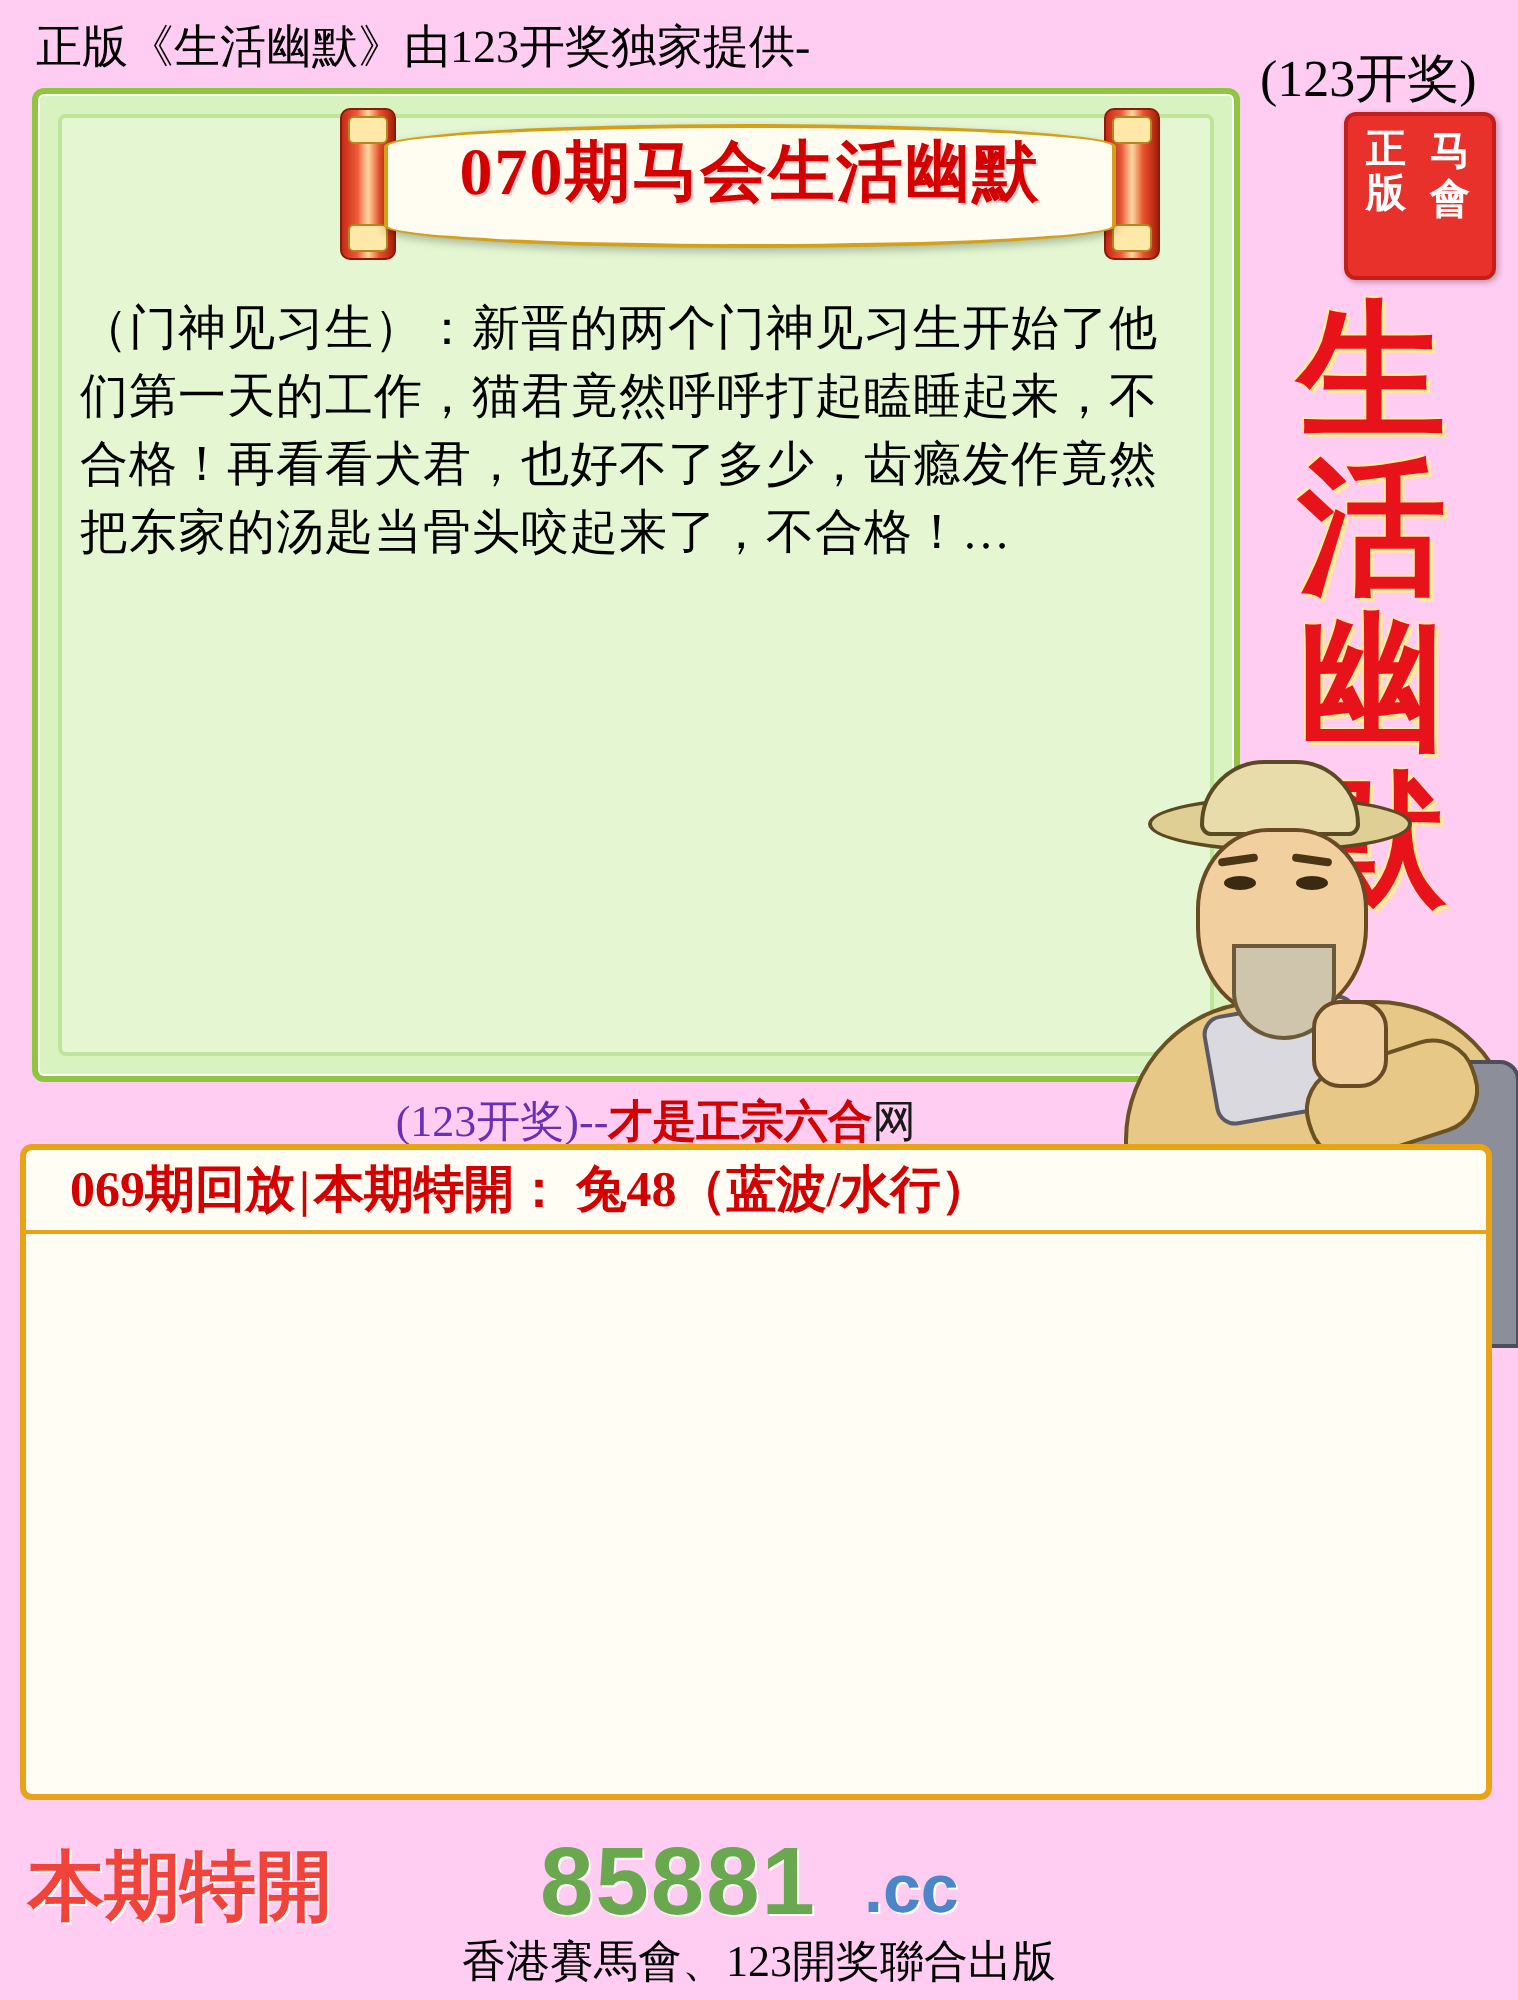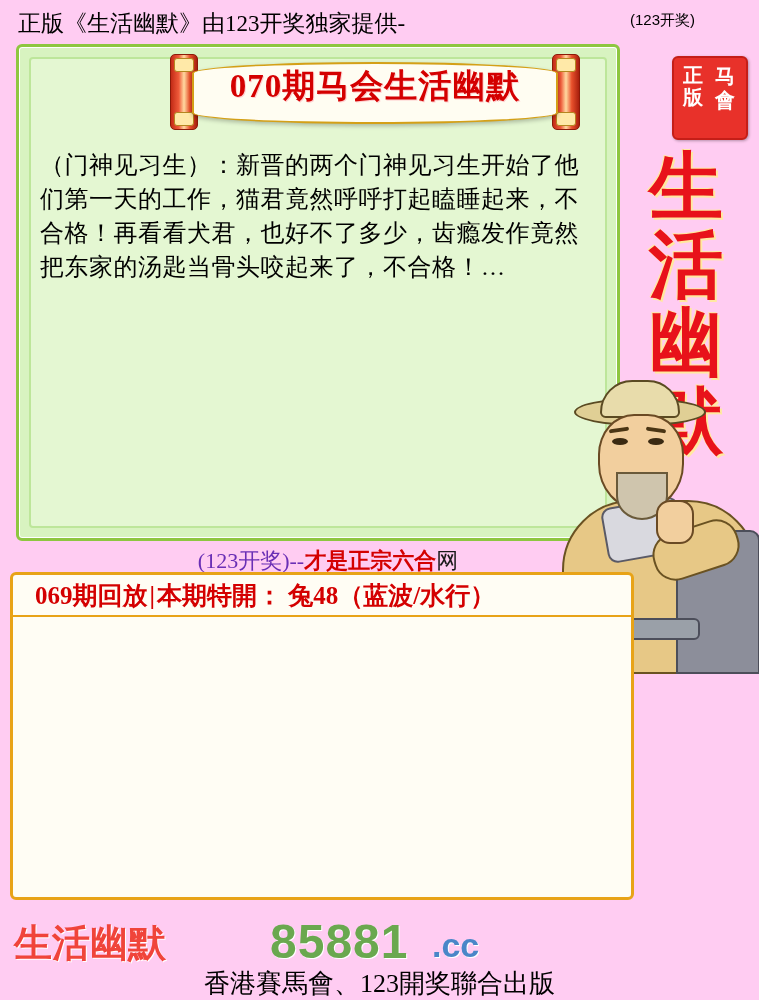--- a/index.html
+++ b/index.html
@@ -29,25 +29,25 @@
     left: 18px;
     top: 8px;
     font-size: 23px;
     color: #000000;
     white-space: nowrap;
     font-family: "Liberation Serif", serif;
   }
   .top-right {
     position: absolute;
     left: 630px;
-    top: 11px;
-    font-size: 15px;
+    top: 22px;
+    font-size: 26px;
     color: #000000;
     white-space: nowrap;
-    font-family: Liberation Sans, sans-serif;
+    font-family: Liberation Serif, serif;
   }
 
   
   .green-panel {
     position: absolute;
     left: 16px;
     top: 44px;
     width: 604px;
     height: 497px;
     background: #d8f3c0;
@@ -278,21 +278,21 @@
   }
   .panel-note .p1 { color: #6a2fb5; }
   .panel-note .p2 { color: #d40000; font-weight: bold; }
   .panel-note .p3 { color: #1a1a1a; }
 
   
   .bottom-panel {
     position: absolute;
     left: 10px;
     top: 572px;
-    width: 624px;
+    width: 736px;
     height: 328px;
     background: #fffdf4;
     border: 3px solid #e8a317;
     border-radius: 6px;
     box-sizing: border-box;
   }
   .bp-header {
     position: absolute;
     left: 0;
     top: 0;
@@ -362,21 +362,21 @@
     text-shadow: 1px 1px 0 #ffffff;
   }
 
   
   .footer {
     position: absolute;
     left: 0;
     top: 966px;
     width: 759px;
     text-align: center;
-    font-size: 26px;
+    font-size: 22px;
     color: #000000;
     font-family: "Liberation Serif", serif;
     white-space: nowrap;
   }
 </style>
 </head>
 <body>
 
 <div class="top-bar">
   <div class="top-title">正版《生活幽默》由123开奖独家提供-</div>
@@ -436,18 +436,18 @@
   <span class="p1">(123开奖)--</span><span class="p2">才是正宗六合</span><span class="p3">网</span>
 </div>
 
 <div class="bottom-panel">
   <div class="bp-header">
     <span>069期回放</span><span class="sep">|</span><span>本期特開：  兔48（蓝波/水行）</span>
   </div>
 </div>
 
 <div class="wm">
-  <span class="wm-cn">生活幽默</span>
+  <span class="wm-cn">本期特開</span>
   <span class="wm-num">85881</span>
   <span class="wm-cc">.cc</span>
 </div>
 
 <div class="footer">香港賽馬會、123開奖聯合出版</div>
 
 </body></html>

